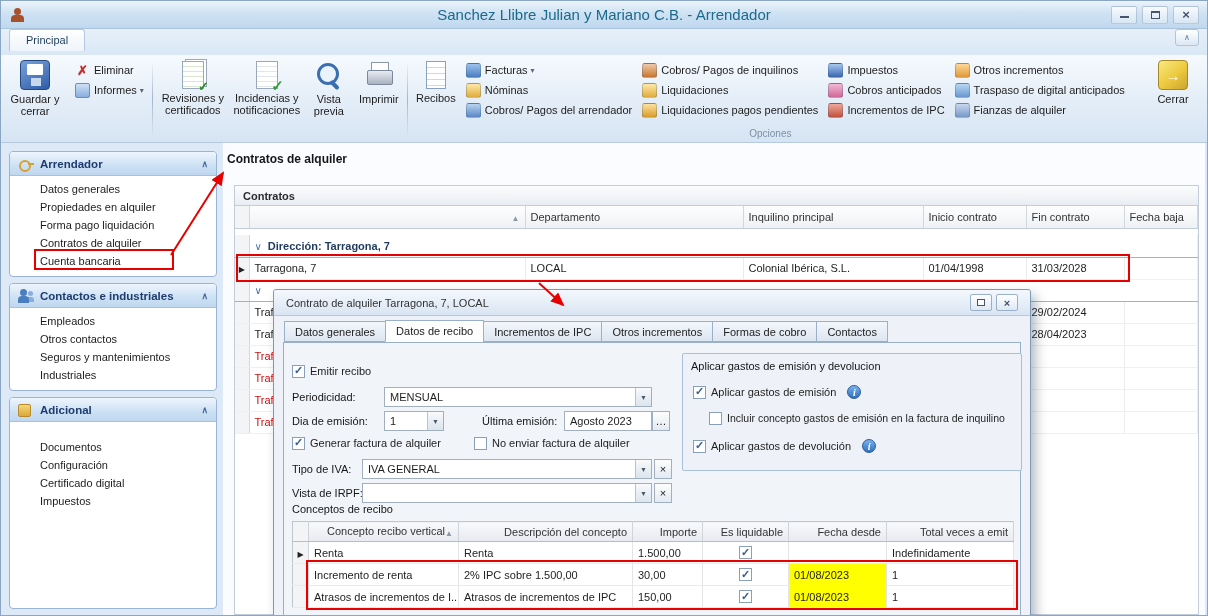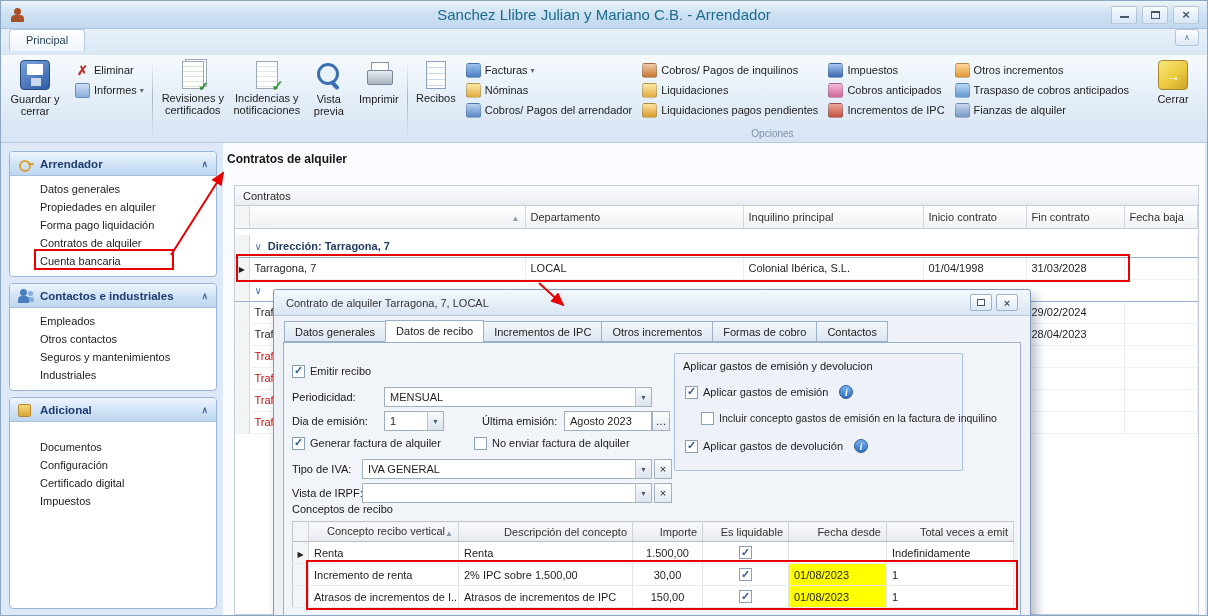--- a/index.html
+++ b/index.html
@@ -81,21 +81,21 @@
   .hic-key::before {content:"";position:absolute;left:1px;top:4px;width:8px;height:8px;border:2px solid #d8a030;border-radius:50%}
   .hic-key::after {content:"";position:absolute;left:10px;top:7px;width:6px;height:2px;background:#d8a030;box-shadow:3px 2px 0 -1px #d8a030}
   .hic-people::before {content:"";position:absolute;left:2px;top:1px;width:7px;height:7px;border-radius:50%;background:#4a7ec0;box-shadow:7px 1px 0 -1px #88aede}
   .hic-people::after {content:"";position:absolute;left:0;top:8px;width:11px;height:7px;border-radius:4px 4px 0 0;background:#4a7ec0;box-shadow:6px 0 0 -1px #88aede}
   .hic-box {width:13px;height:13px;margin-top:2px;background:linear-gradient(#f4d878,#daa838);border:1px solid #b8882a;border-radius:2px}
 
   
   .main {position:absolute;left:222px;top:142px;right:2px;bottom:0;background:#fafcff}
   .page-title {position:absolute;left:4px;top:9px;font-size:12px;font-weight:bold;color:#161616}
   .groupbox {position:absolute;left:11px;top:42px;right:6px;bottom:0;border:1px solid #c3cdd9;background:#fff}
-  .gb-header {height:20px;background:linear-gradient(#fbfcfd,#e9edf3);border-bottom:1px solid #c3cdd9;display:flex;align-items:center;padding:0 8px;font-weight:normal;color:#2a2a2a}
+  .gb-header {height:20px;background:linear-gradient(#fbfcfd,#e9edf3);border-bottom:1px solid #c3cdd9;display:flex;align-items:center;padding:0 8px;font-weight:bold;color:#2a2a2a}
   .grid {border-collapse:collapse;width:100%;table-layout:fixed;font-size:11px}
   .grid th {height:22px;font-weight:normal;text-align:left;padding:0 5px;background:linear-gradient(#fefefe,#eef1f5);border-right:1px solid #d4d8de;border-bottom:1px solid #c3cdd9;color:#333;overflow:hidden;white-space:nowrap}
   .grid td {height:22px;padding:0 5px;border-right:1px solid #ececec;overflow:hidden;white-space:nowrap}
   .grid .gut {background:#f3f4f6;border-right:1px solid #d4d8de;padding:0;text-align:center}
   .sp td {height:7px;border:none}
   .grow td {font-weight:bold;color:#1e3a5f;border-bottom:1px solid #9ab2d4}
   .grow .chev {color:#4472a8;font-weight:normal;margin-right:6px;font-size:10px}
   .drow td {border-bottom:1px solid #f0f0f0}
   .drow.red td {color:#cc1111}
   .rind {font-size:8px;color:#222}
@@ -113,28 +113,28 @@
   .dlg-page {position:absolute;left:9px;right:9px;top:52px;bottom:0;background:#f1f4f9;border:1px solid #9ab0c8;border-bottom:none}
   .fld-label {position:absolute;font-size:11px;color:#161616;white-space:nowrap}
   .select {position:absolute;height:20px;background:#fff;border:1px solid #a0b0c0;display:flex;align-items:center}
   .sel-val {flex:1;padding:0 5px;overflow:hidden;white-space:nowrap}
   .sel-btn {width:16px;height:100%;border-left:1px solid #b8c4d0;background:linear-gradient(#f8fafc,#dce4ee);display:flex;align-items:center;justify-content:center;font-size:7px;color:#4a5a6a}
   .mini-btn {position:absolute;width:18px;height:20px;border:1px solid #a0b0c0;background:linear-gradient(#fdfdfd,#e4eaf2);display:flex;align-items:center;justify-content:center;font-size:11px;color:#222}
   .cbrow {position:absolute;display:flex;align-items:center;gap:5px;font-size:11px;height:16px;white-space:nowrap}
   .cb {width:13px;height:13px;background:#fff;border:1px solid #8aa0b8;display:inline-flex;align-items:center;justify-content:center;flex:none;vertical-align:middle}
   .cb span {font-size:11px;line-height:1;color:#3a5f92;font-weight:bold;margin-top:-1px}
   .info {width:14px;height:14px;border-radius:50%;background:linear-gradient(#7ab2ec,#2f6fc0);border:1px solid #2a5a9a;color:#fff;font-size:10px;font-style:italic;font-weight:bold;display:flex;align-items:center;justify-content:center;margin-left:6px;font-family:"Liberation Serif",serif;flex:none}
-  .gpanel {position:absolute;left:390px;top:10px;width:289px;height:118px;background:#eef2f8;border:1px solid #aabfd8;border-radius:2px}
+  .gpanel {position:absolute;left:398px;top:10px;width:340px;height:118px;background:#eef2f8;border:1px solid #aabfd8;border-radius:2px}
   .gpanel-title {position:absolute;left:8px;top:6px;font-size:11px;color:#161616;white-space:nowrap}
   .small-cb {font-size:10.5px}
   .dgrid {position:absolute;left:8px;top:178px;width:722px;border-collapse:collapse;table-layout:fixed;font-size:11px;background:#fff;border:1px solid #c0c6ce}
   .dgrid th {height:20px;font-weight:normal;text-align:right;padding:0 5px;background:linear-gradient(#f8f9fb,#e7eaf0);border-right:1px solid #cfd4db;border-bottom:1px solid #b8bcc4;color:#333;overflow:hidden;white-space:nowrap}
   .dgrid td {height:22px;padding:0 5px;border-right:1px solid #e2e4e8;border-bottom:1px solid #e8eaee;overflow:hidden;white-space:nowrap}
   .dgrid .gut {background:#f3f4f6;border-right:1px solid #cfd4db;padding:0;text-align:center}
-  .num {text-align:center}
+  .num {text-align:left}
   .cbcell {text-align:center;padding:0}
   .ycell {background:var(--hl,#ffff00)}
 
   
   .ann-box {position:absolute;border:2px solid var(--ann,#e60000);z-index:40;pointer-events:none}
   svg.ann {position:absolute;left:0;top:0;z-index:45;pointer-events:none}
   .ann-line {stroke:var(--ann,#e60000);stroke-width:2;fill:none}
   .ann-fill {fill:var(--ann,#e60000)}
 </style>
 </head>
@@ -259,21 +259,21 @@
               <span>Incrementos de IPC</span>
             </div>
         </div>
         <div class="scol">
           <div class="sbtn">
               <span class="si si-otros-incr"></span>
               <span>Otros incrementos</span>
             </div>
           <div class="sbtn">
               <span class="si si-traspaso"></span>
-              <span>Traspaso de cobros anticipados</span>
+              <span>Traspaso de digital anticipados</span>
             </div>
           <div class="sbtn">
               <span class="si si-fianzas"></span>
               <span>Fianzas de alquiler</span>
             </div>
         </div>
       </div>
       <div class="rg-label">Opciones</div>
     </div>
     <div style="flex:1"></div>

